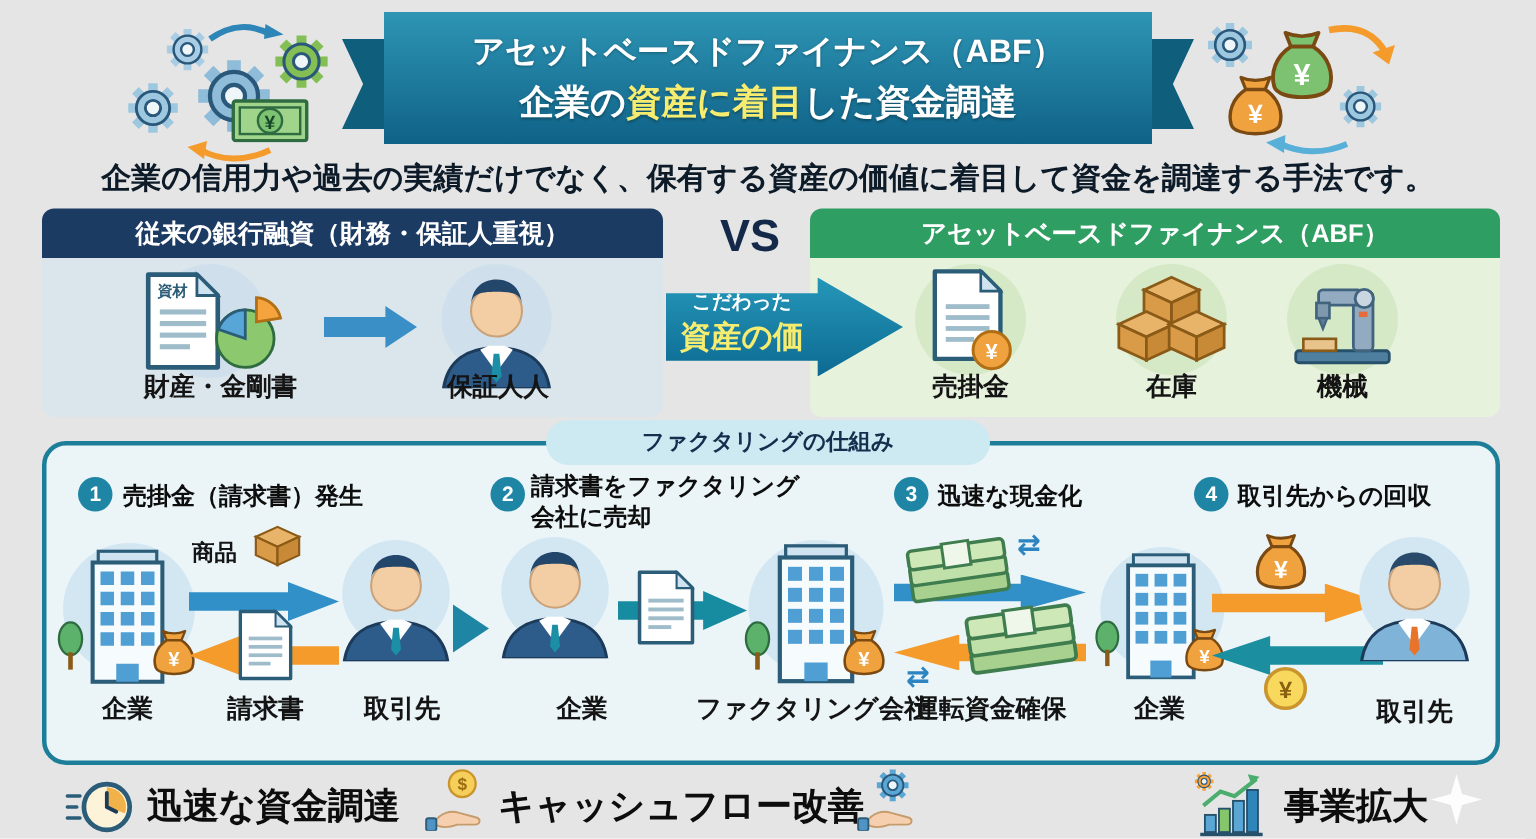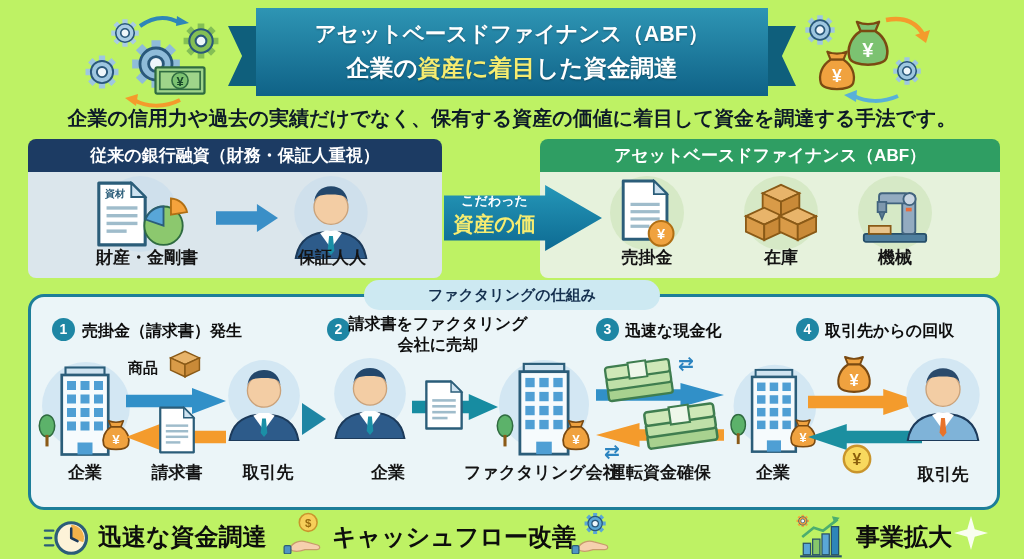--- a/index.html
+++ b/index.html
@@ -1,17 +1,17 @@
 <!DOCTYPE html>
 <html><head>
 <meta charset="utf-8">
 <style>
   html,body{margin:0;padding:0}
   body{font-family:"Liberation Sans","DejaVu Sans",sans-serif}
-  #page{position:relative;width:1024px;height:559px;background:#bef264;overflow:hidden}
+  #page{position:relative;width:1024px;height:559px;background:#e5e5e5;overflow:hidden}
   .abs{position:absolute}
   .cap{position:absolute;font-weight:bold;font-size:17px;color:#141414;text-align:center;white-space:nowrap}
   .steptitle{position:absolute;font-weight:bold;font-size:16px;color:#0d0d0d;white-space:nowrap}
   .badge{position:absolute;width:23px;height:23px;border-radius:50%;background:#1e86a4;color:#fff;font-weight:bold;font-size:14px;text-align:center;line-height:23px}
   .benefit{position:absolute;font-weight:bold;font-size:24px;color:#0d0d0d;white-space:nowrap}
   .arw{position:absolute}
   .arw.r{clip-path:polygon(0 26%,66% 26%,66% 0,100% 50%,66% 100%,66% 74%,0 74%)}
   .arw.l{clip-path:polygon(100% 26%,34% 26%,34% 0,0 50%,34% 100%,34% 74%,100% 74%)}
   .swap{position:absolute;font-weight:bold;color:#2c84c0;font-size:19px;line-height:1}
   .banner-center{position:absolute;left:256px;top:8px;width:512px;height:88px;background:linear-gradient(180deg,#2e95b4,#0f6287);text-align:center;color:#fff;font-weight:bold;text-shadow:0 1px 2px rgba(0,0,0,.3)}
@@ -195,20 +195,21 @@
         </svg>
       <div class="cap" style="left:36px;top:74px;width:166px">財産・金剛書</div>
       <div class="arw r" style="left:188px;top:32px;width:62px;height:28px;background:#3a8fc7"></div>
       <svg class="abs" style="left:262px;top:0" width="82" height="87" viewBox="0 0 60 64">
           <use href="#person" width="60" height="64" style="--bg:#cfe0ec"></use>
         </svg>
       <div class="cap" style="left:254px;top:74px;width:100px">保証人人</div>
     </div>
   </div>
 
+  <div class="abs" style="left:464px;top:141px;width:72px;text-align:center;font-size:30px;font-weight:900;color:#14294a">VS</div>
 
   <div class="abs" style="left:540px;top:139px;width:460px;height:139px">
     <div class="card-header" style="background:#2f9e63">アセットベースドファイナンス（ABF）</div>
     <div class="card-body" style="height:106px;background:#e6f2dc">
       <div class="iconcircle" style="left:70px;top:4px;width:74px;height:74px;background:#d6e9c6"></div>
       <svg class="abs" style="left:80px;top:6px" width="56" height="70" viewBox="0 0 38 48">
         <use href="#doc" width="34" height="44"></use>
         <circle cx="28" cy="38" r="8.5" fill="#f0a23f" stroke="#b06f14" stroke-width="1.4"></circle>
         <text x="28" y="42" font-size="10" font-weight="bold" fill="#ffffff" text-anchor="middle">¥</text>
       </svg>
@@ -232,21 +233,21 @@
       <div style="font-size:20.5px;color:#f6ec70">資産の価値</div>
     </div>
   </div>
 
   <div class="abs" style="left:28px;top:294px;width:972px;height:216px;box-sizing:border-box;border:3px solid #1d7e99;border-radius:16px;background:#ebf5f8"></div>
   <div class="abs" style="left:364px;top:280px;width:296px;height:30px;background:#cde9f2;border-radius:16px;text-align:center;line-height:30px;font-size:15px;font-weight:bold;color:#142f4e">ファクタリングの仕組み</div>
 
   <div class="badge" style="left:52px;top:318px">1</div>
   <div class="steptitle" style="left:82px;top:321px">売掛金（請求書）発生</div>
   <div class="badge" style="left:327px;top:318px">2</div>
-  <div class="steptitle" style="left:338px;top:314px;width:200px;text-align:center">
+  <div class="steptitle" style="left:354px;top:314px;width:200px;">
     <div>請求書をファクタリング</div>
     <div>会社に売却</div>
   </div>
   <div class="badge" style="left:596px;top:318px">3</div>
   <div class="steptitle" style="left:625px;top:321px">迅速な現金化</div>
   <div class="badge" style="left:796px;top:318px">4</div>
   <div class="steptitle" style="left:825px;top:321px">取引先からの回収</div>
 
   <svg class="abs" style="left:34px;top:352px" width="100" height="110" viewBox="0 0 100 110">
     <circle cx="52" cy="54" r="44" fill="#d3e7f3"></circle>

